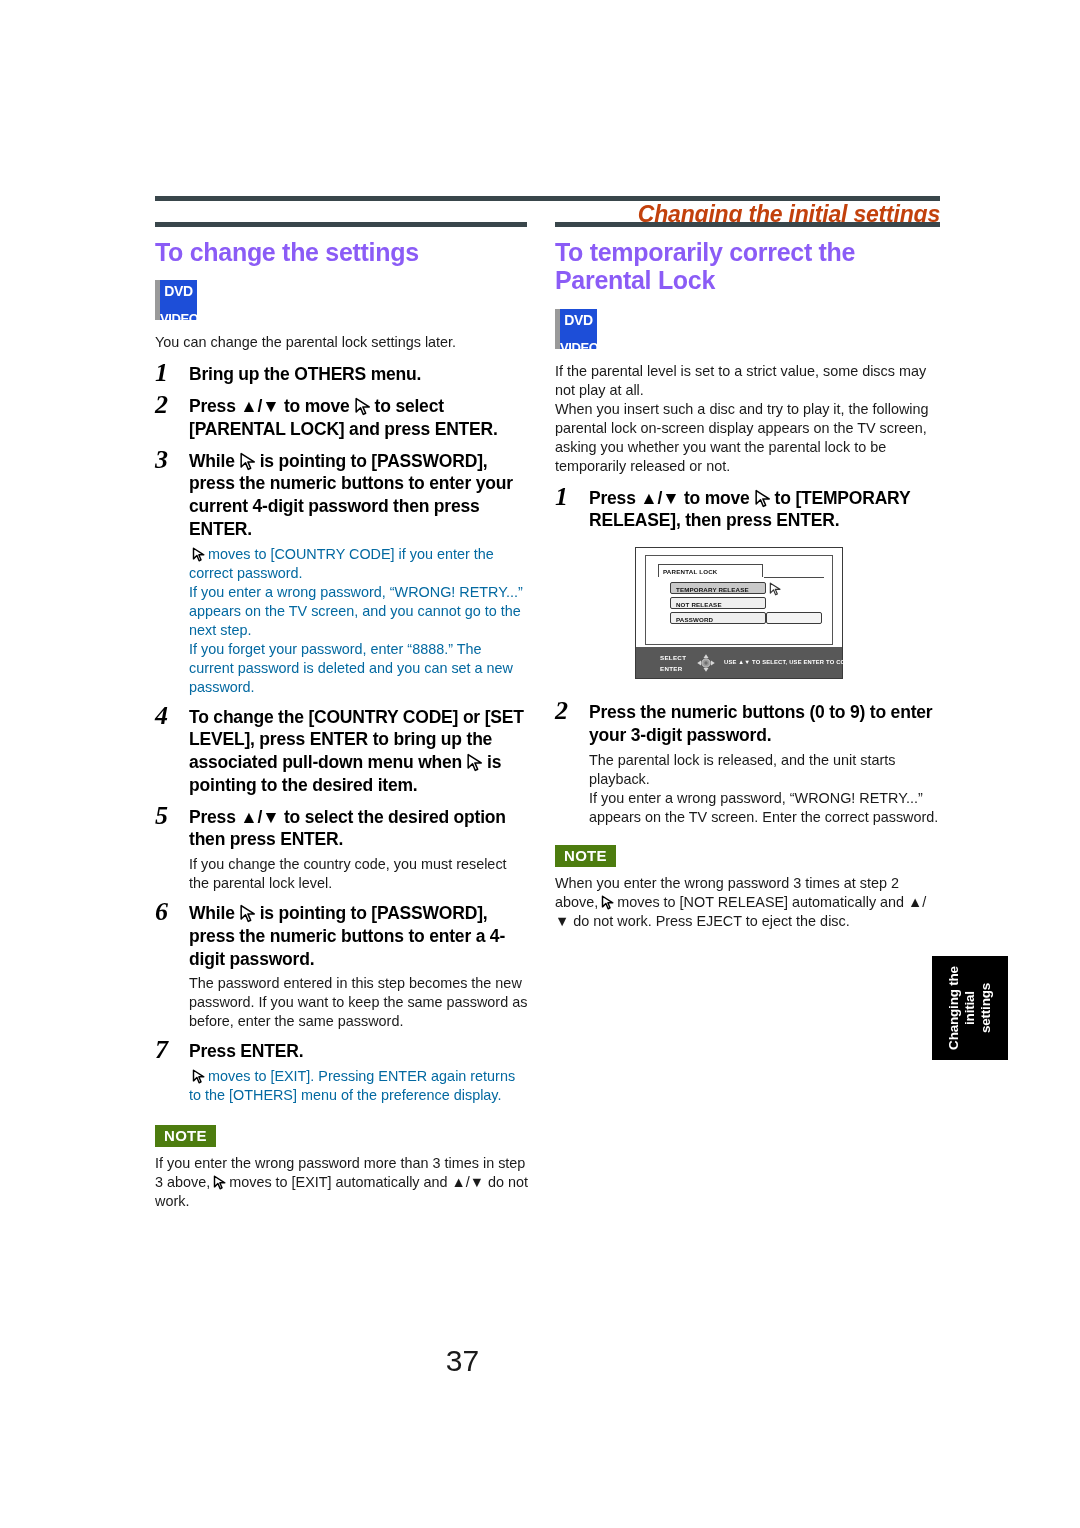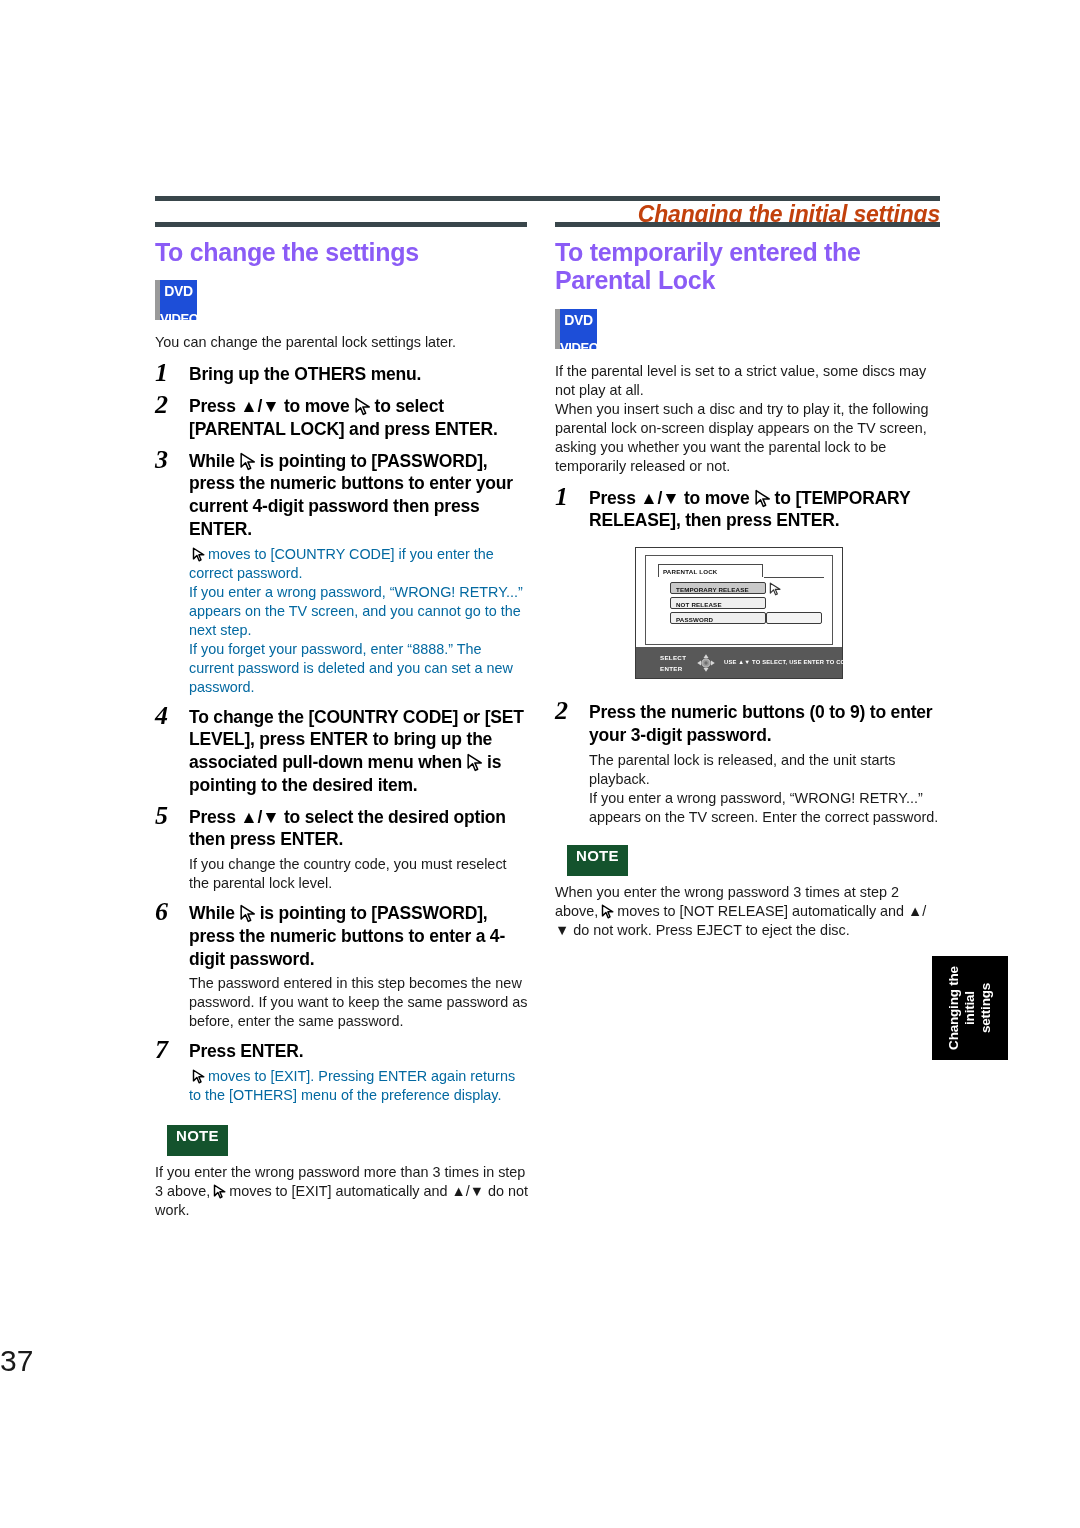--- a/index.html
+++ b/index.html
@@ -155,27 +155,27 @@
     width: 15px;
     height: 15px;
     vertical-align: -3px;
     margin: 0 2px;
   }
   .cursor svg { display: block; width: 100%; height: 100%; }
 
   
   .note-badge {
     display: inline-block;
-    background: #14532d;
+    background: #4d7c0f;
     color: #ffffff;
     font-size: 15px;
     font-weight: bold;
-    padding: 2px 9px 12px 9px;
+    padding: 2px 9px 3px 9px;
     letter-spacing: 0.3px;
-    margin: 14px 0 7px 12px;
+    margin: 14px 0 7px 0;
   }
 
   
   .tv-fig {
     margin: 15px 0 0 80px;
     width: 208px;
     height: 132px;
     background: #ffffff;
     border: 1px solid #3a3a3a;
     position: relative;
@@ -303,21 +303,21 @@
     line-height: 1.18;
     letter-spacing: -0.2px;
   }
 
   
   .page-num {
     position: absolute;
     left: 0;
     top: 1344px;
     width: 925px;
-    text-align: left;
+    text-align: center;
     font-size: 30px;
     color: #1a1a1a;
     font-family: "Liberation Sans", sans-serif;
   }
 </style>
 </head>
 <body>
 
 <div class="page">
 
@@ -416,21 +416,21 @@
     <p class="body"><span>If you enter the wrong password more than 3 times in step 3 above,</span><span class="cursor sm"><svg viewBox="0 0 24 24">
             <path d="M4 2 L4 19 L9.5 13.5 L13 22 L16 20.5 L12.5 12.5 L20.5 12.5 Z" fill="#fff" stroke="#000" stroke-width="2.3" stroke-linejoin="round"></path>
           </svg></span><span>moves to [EXIT] automatically and ▲/▼ do not work.</span></p>
 
   </div>
 
   <div class="col col-right">
 
     <div class="sec-rule right"></div>
 
-    <h2 class="sec-title">To temporarily entered the Parental Lock</h2>
+    <h2 class="sec-title">To temporarily correct the Parental Lock</h2>
 
     <div class="dvd-badge">
       <span class="l1">DVD</span>
       <span class="l2">VIDEO</span>
     </div>
 
     <p class="body" style="white-space:pre-line;">If the parental level is set to a strict value, some discs may not play at all.
 When you insert such a disc and try to play it, the following parental lock on-screen display appears on the TV screen, asking you whether you want the parental lock to be temporarily released or not.</p>
 
     

